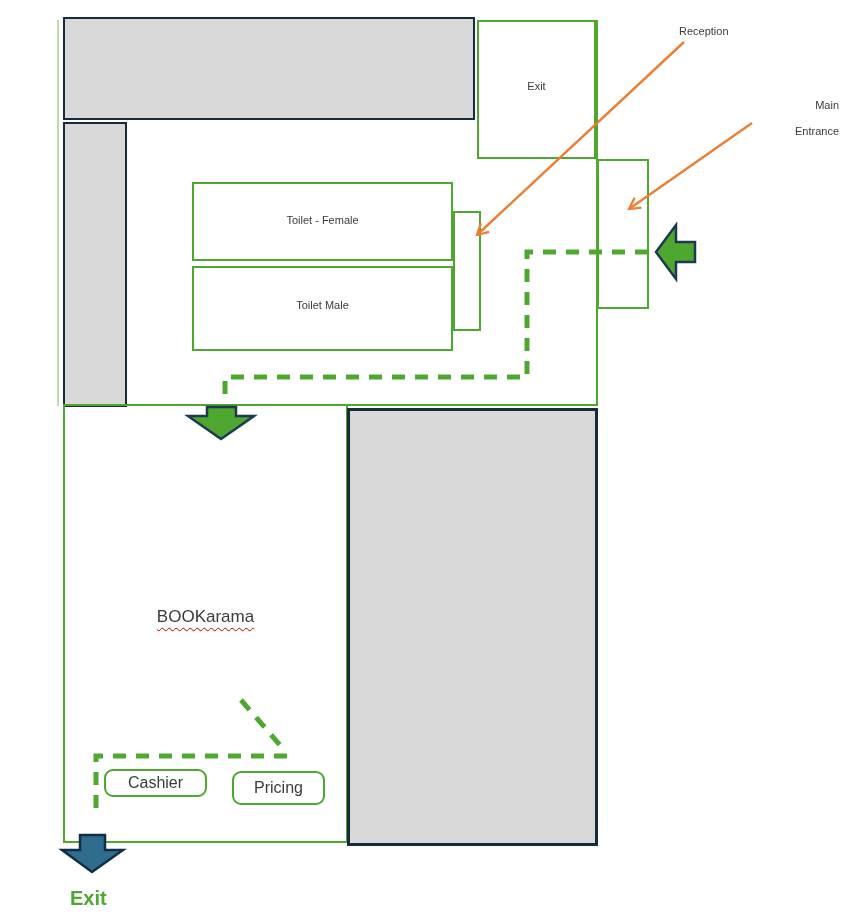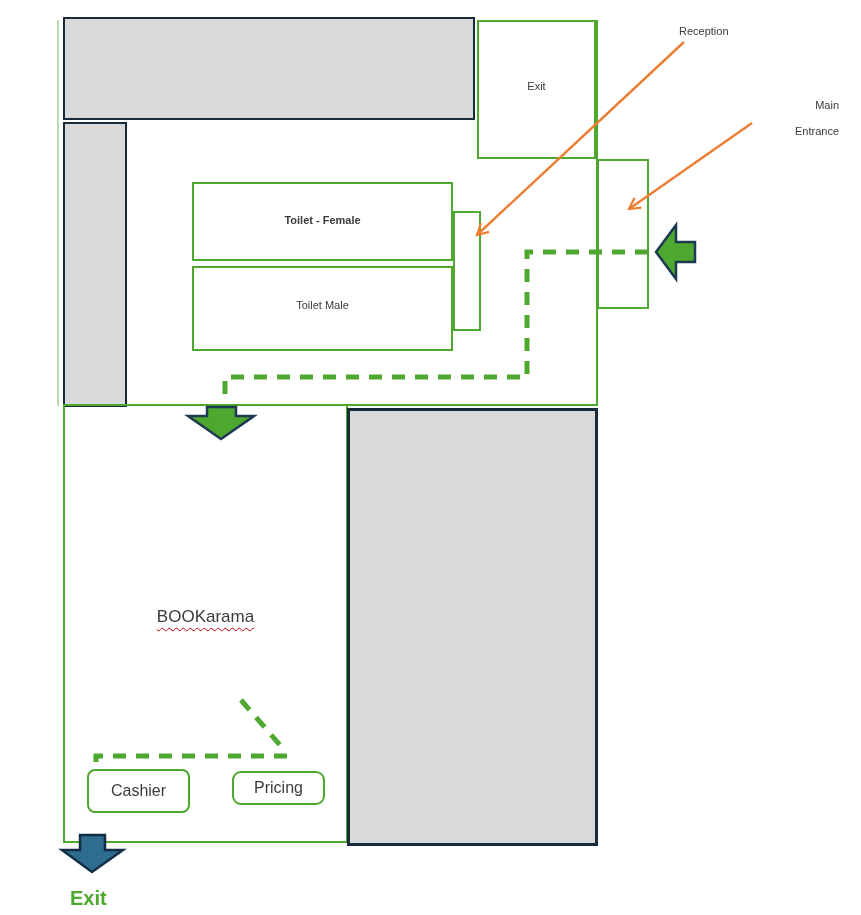--- a/index.html
+++ b/index.html
@@ -101,35 +101,35 @@
     <polygon points="207,407 236,407 236,416 254,416 221,439 188,416 207,416" fill="#4EA72E" stroke="#1E3A52" stroke-width="2.5" stroke-linejoin="miter"></polygon>
 
     <polygon points="80,835 105,835 105,850 123,850 92,872 62,850 80,850" fill="#2E6D8E" stroke="#132E44" stroke-width="2.5" stroke-linejoin="miter"></polygon>
 
     <line x1="684" y1="42" x2="477" y2="235" stroke="#ED7D31" stroke-width="2.4" marker-end="url(#orangeHead)"></line>
     <line x1="752" y1="123" x2="629" y2="209" stroke="#ED7D31" stroke-width="2.4" marker-end="url(#orangeHead)"></line>
   </svg>
 
   <div class="abs lbl center" id="cafe-label" style="left:477px;top:76px;width:119px;">Exit</div>
 
-  <div class="abs lbl center" id="toilet-female-label" style="left:192px;top:210px;width:261px;font-weight:bold;">Toilet - Female</div>
+  <div class="abs lbl center" id="toilet-female-label" style="left:192px;top:210px;width:261px;">Toilet - Female</div>
 
   <div class="abs lbl center" id="bookarama-label" style="left:63px;top:607px;width:285px;">BOOKarama</div>
 
   <div class="abs lbl center" id="toilet-male-label" style="left:192px;top:295px;width:261px;">Toilet Male</div>
 
   <div class="abs lbl" id="reception-label" style="left:679px;top:21px;">Reception</div>
 
   <div class="abs lbl" id="me-label" style="left:767px;top:92px;">
     <span style="display:block;text-align:right;">Main</span>
     <span style="display:block;margin-left:28px;">Entrance</span>
   </div>
 
   <div class="abs lbl" id="exit-label" style="left:70px;top:888px;">Exit</div>
 
-  <div class="abs mini-box" id="cashier-box" style="left:87px;top:769px;width:103px;height:44px;border-radius:8px;">
+  <div class="abs mini-box" id="cashier-box" style="left:104px;top:769px;width:103px;height:28px;">
     <span>Cashier</span>
   </div>
   <div class="abs mini-box" id="pricing-box" style="left:232px;top:771px;width:93px;height:34px;">
     <span>Pricing</span>
   </div>
 
 </div>
 
 </body></html>

